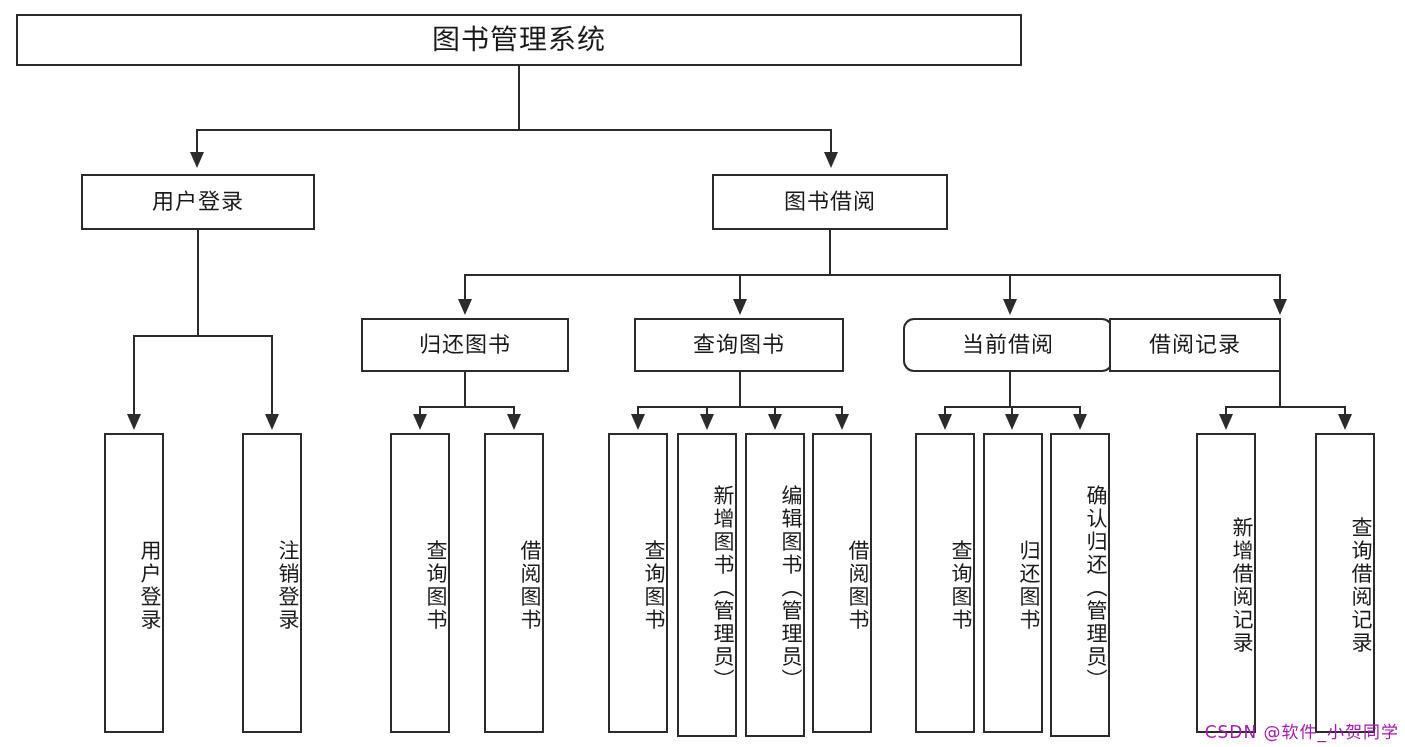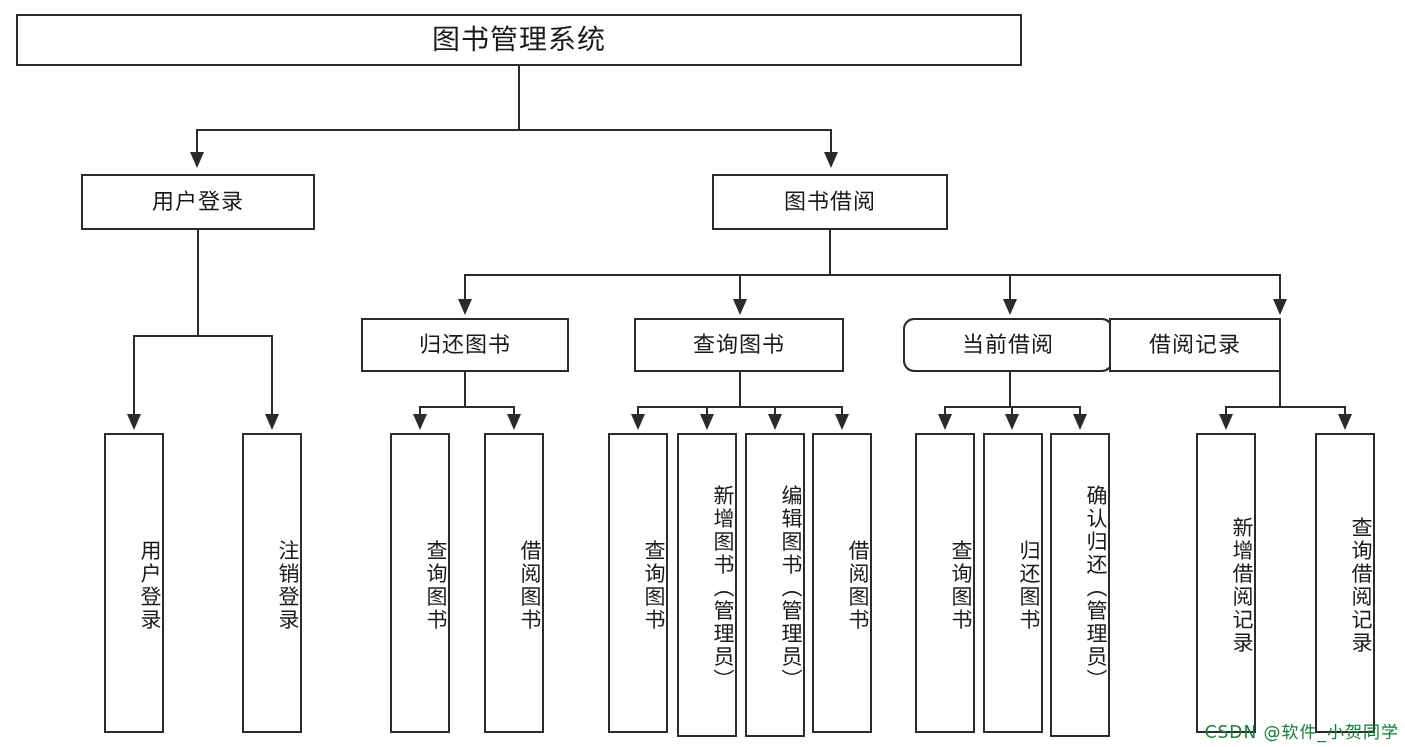--- a/index.html
+++ b/index.html
@@ -64,21 +64,21 @@
     border-left:7px solid transparent;
     border-right:7px solid transparent;
     border-top:16px solid #2b2b2b;
   }
   
   #watermark{
     position:absolute;
     right:6px;
     bottom:4px;
     font-size:17px;
-    color:#15803d;
+    color:#a21caf;
     letter-spacing:1px;
     white-space:nowrap;
     user-select:none;
   }
 </style>
 </head>
 <body>
 
 <div id="canvas">
 

